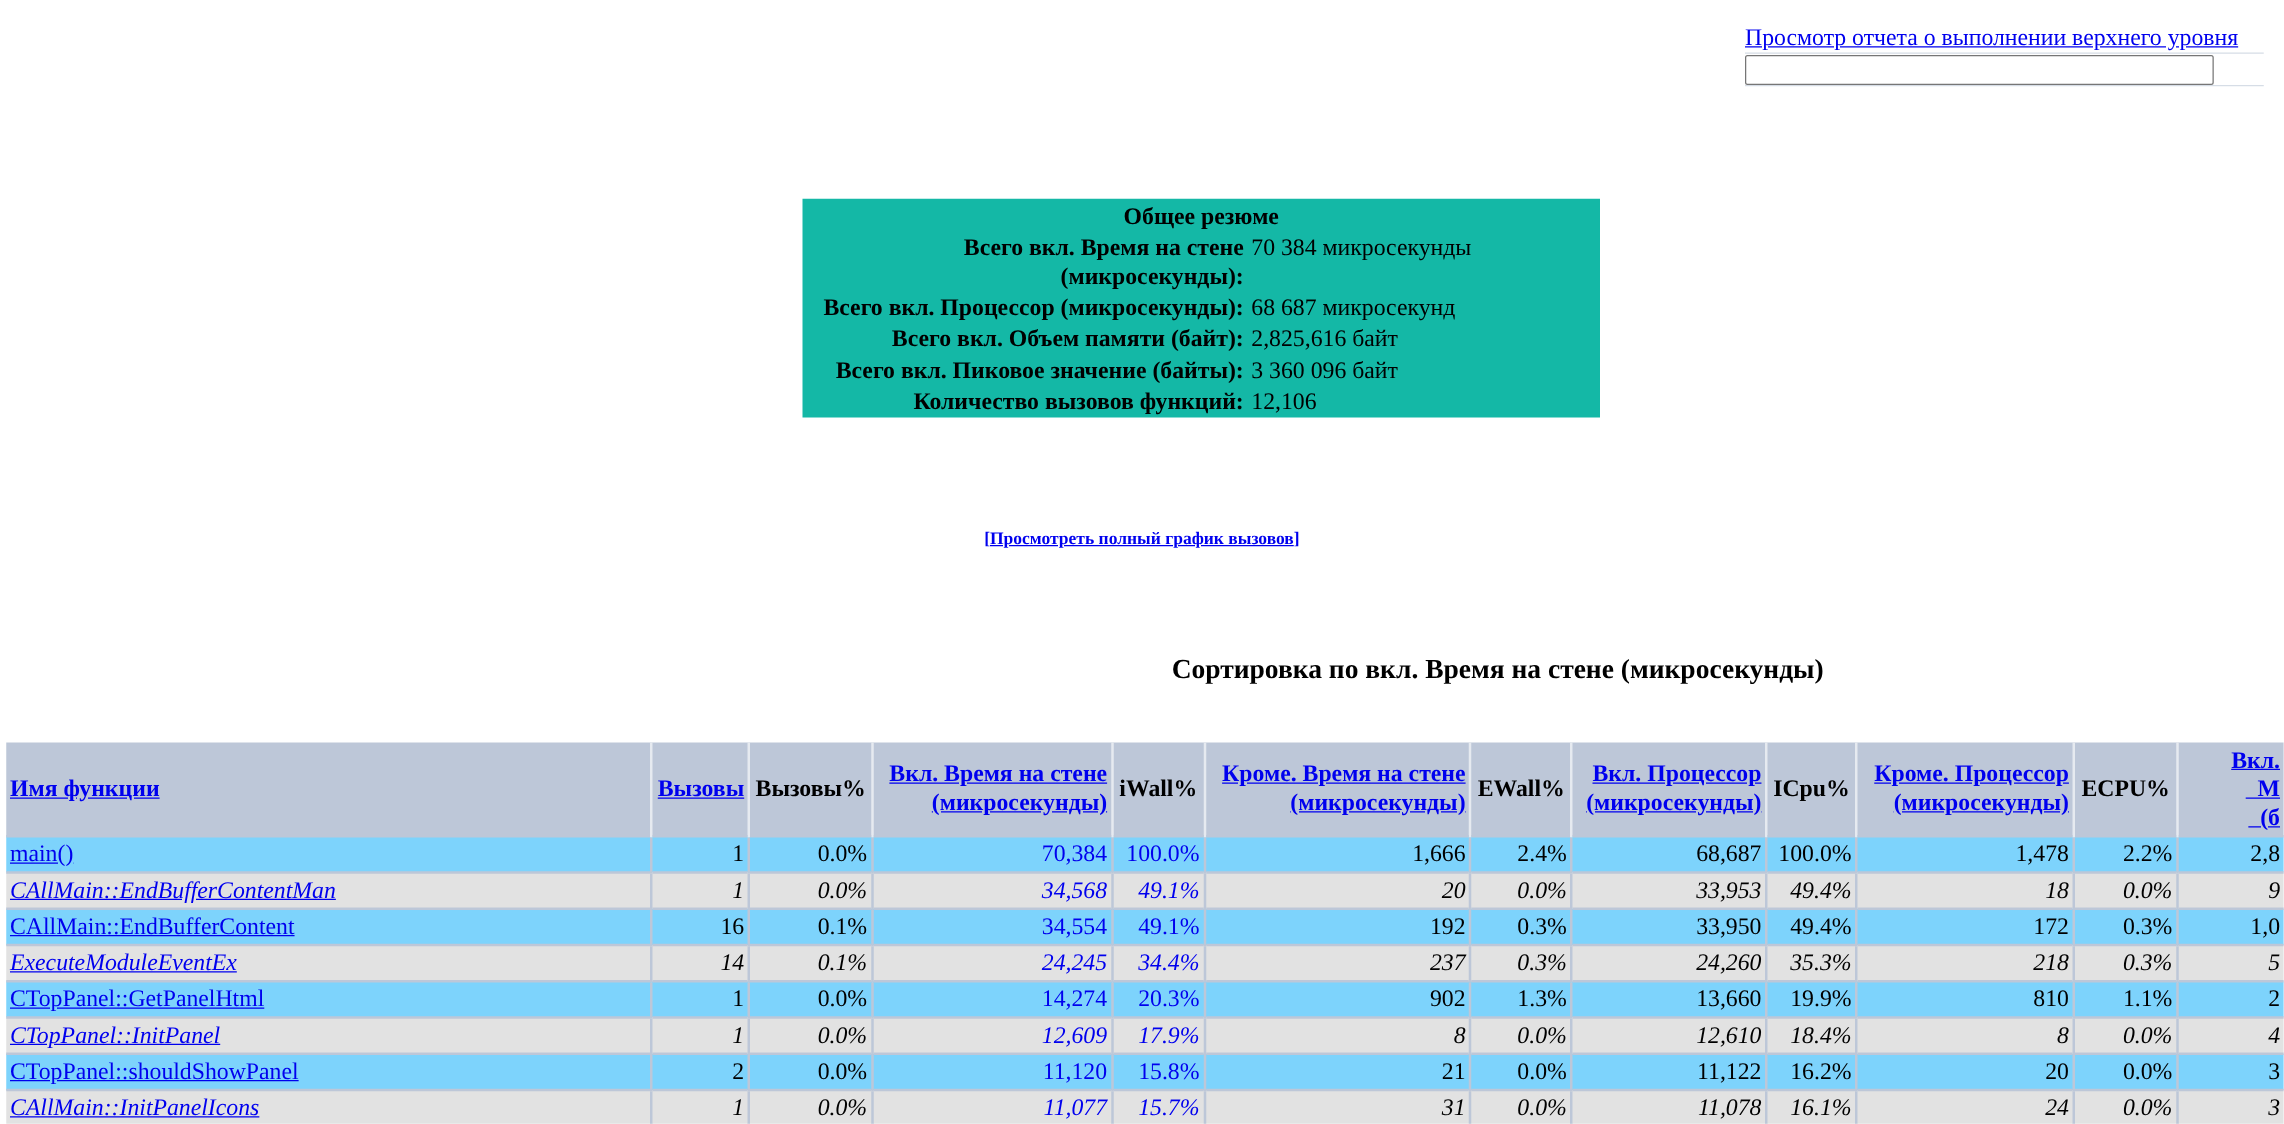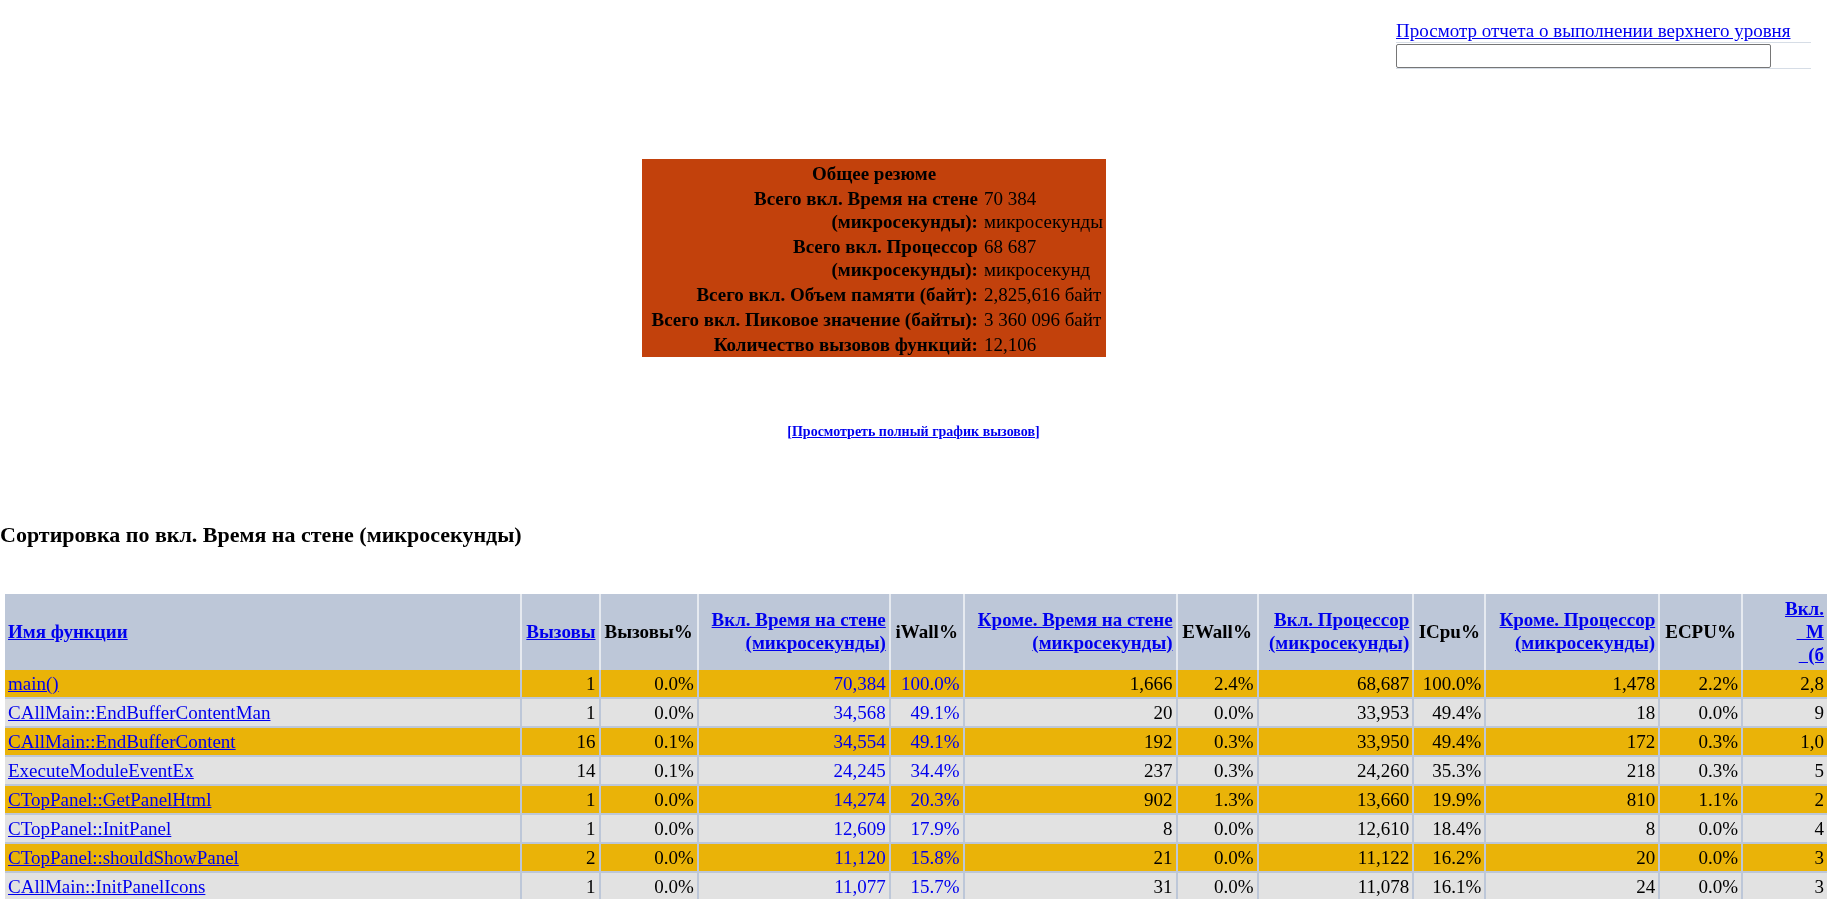--- a/index.html
+++ b/index.html
@@ -34,36 +34,36 @@
       border-radius: 2px;
       padding: 0 4px;
       box-sizing: border-box;
       background: #fff;
       font-family: "Liberation Serif", serif;
     }
 
     
     .summary {
       position: absolute; left: 642px; top: 159px;
-      width: 464px;
-      background: #c2410c;
+      width: 638px;
+      background: #14b8a6;
       border-collapse: collapse;
     }
     .summary td, .summary th { padding: 1px 3px; line-height: 23px; vertical-align: top; }
     .summary th.title { text-align: center; font-weight: bold; padding-top: 3px; }
     .summary td.lbl { text-align: right; font-weight: bold; width: 350px; }
     .summary td.val { text-align: left; }
 
     .callgraph {
       position: absolute; left: 0; top: 424px; width: 1827px; text-align: center;
       font-size: 14px; font-weight: bold;
     }
     .callgraph a { color: #0000ee; }
     .sorthead {
-      position: absolute; left: 0; top: 522px; width: 1459px; text-align: left;
+      position: absolute; left: 0; top: 522px; width: 1459px; text-align: right;
       font-size: 22px; font-weight: bold;
     }
 
     
     .main {
       position: absolute; left: 5px; top: 594px;
       border-collapse: collapse;
       white-space: nowrap;
     }
     .main th {
@@ -79,22 +79,22 @@
     .main th.r { text-align: right; }
     .main td {
       height: 27px;
       padding: 0 3px;
       border-left: 2px solid #bdc7d8;
       border-top: 2px solid #bdc7d8;
       text-align: right;
       line-height: 27px;
     }
     .main td:first-child { border-left: none; text-align: left; }
-    .main tr.odd td { background: #eab308; }
-    .main tr.even td { background: #e2e2e2; }
+    .main tr.odd td { background: #7dd3fc; }
+    .main tr.even td { background: #e2e2e2; font-style: italic; }
     .main td.blue { color: #0000ee; }
     .c-fn { width: 585px; }
     .c-calls { width: 71px; }
     .c-callsp { width: 91px; }
     .c-iw { width: 187px; }
     .c-iwp { width: 67px; }
     .c-ew { width: 208px; }
     .c-ewp { width: 74px; }
     .c-ic { width: 150px; margin-left: 40px; }
     .c-icp { width: 65px; }

